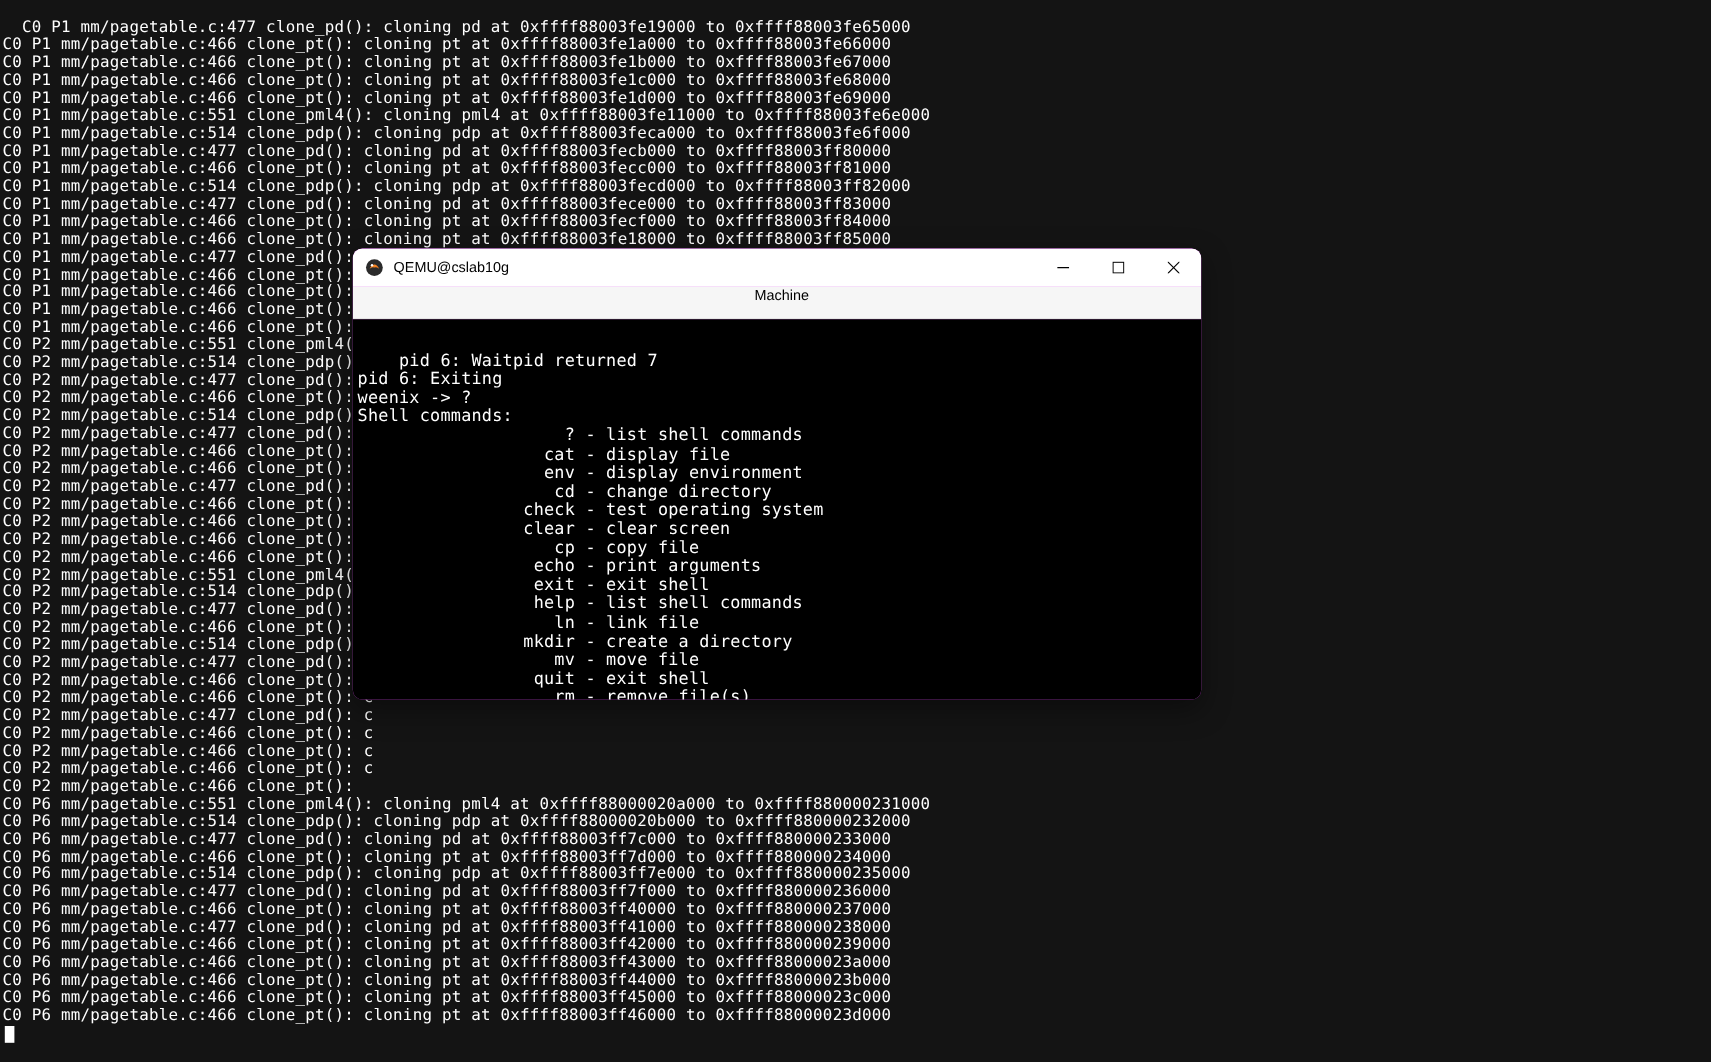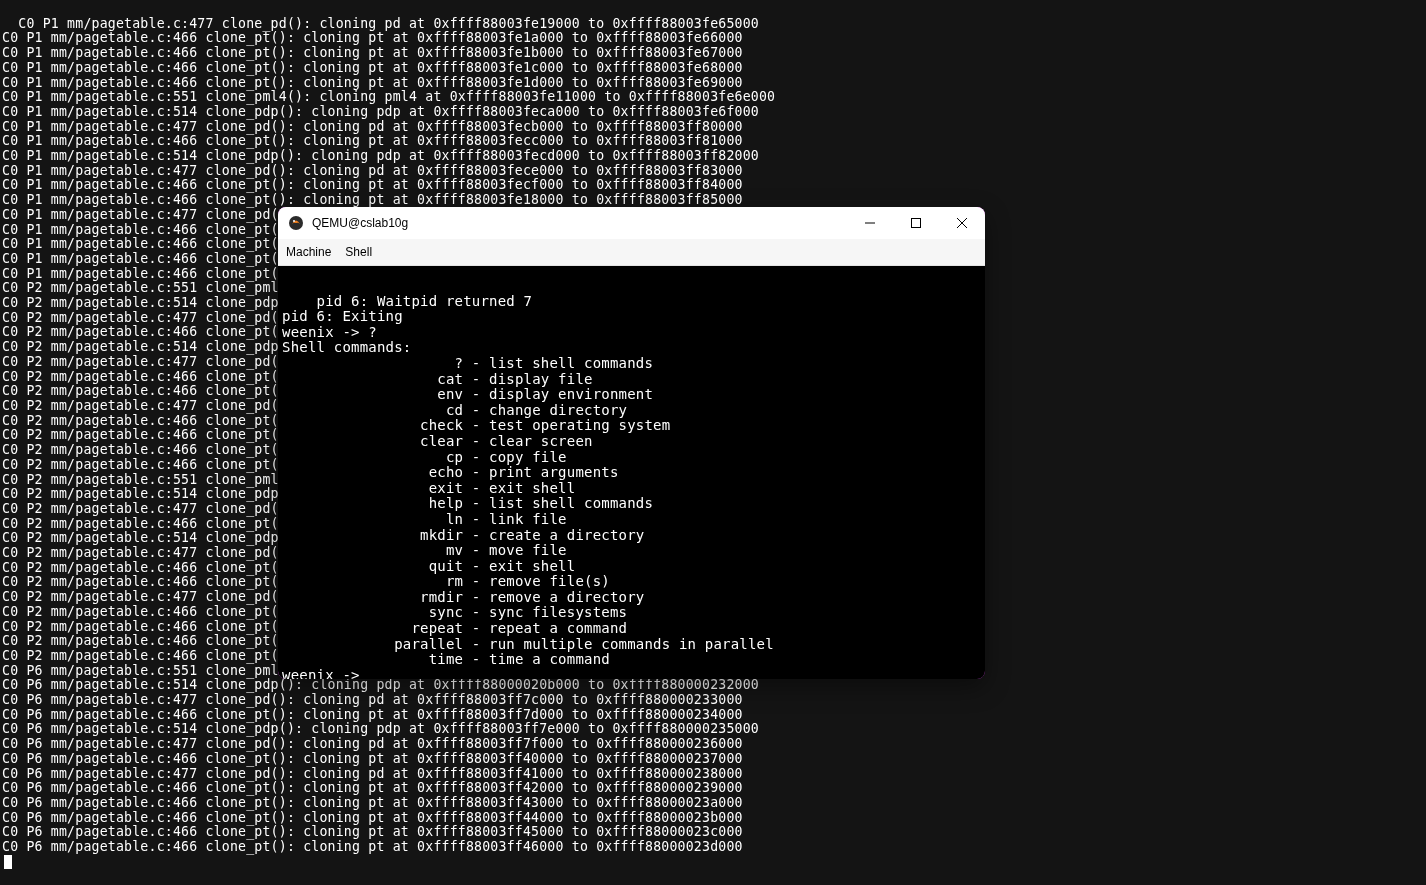--- a/index.html
+++ b/index.html
@@ -19,24 +19,24 @@
     left: 0;
     top: 0;
     width: 1426px;
     height: 885px;
     white-space: pre;
     padding: 2px 0 0 2px;
     letter-spacing: 0.2px;
   }
   .qemu-window {
     position: absolute;
-    left: 278px;
+    left: 294px;
     top: 207px;
     width: 707px;
-    height: 472px;
+    height: 376px;
     background: #d946ef;
     border-radius: 8px;
     box-shadow: 0 8px 24px rgba(0,0,0,0.4);
     overflow: hidden;
   }
   .titlebar {
     height: 32px;
     background: #ffffff;
     display: flex;
     align-items: center;
@@ -64,20 +64,21 @@
     height: 26px;
     background: #f6f6f6;
     display: flex;
     align-items: center;
     gap: 14px;
     padding-left: 8px;
     font-family: "Segoe UI", sans-serif;
     font-size: 12px;
     color: #000;
     border-bottom: 1px solid #e5e5e5;
+    flex-direction: column;
   }
   .qemu-console {
     background: #000000;
     color: #ffffff;
     width: 100%;
     height: calc(100% - 58px);
     white-space: pre;
     padding: 12px 4px;
     font-family: "DejaVu Sans Mono","Menlo",monospace;
     font-size: 14px;

